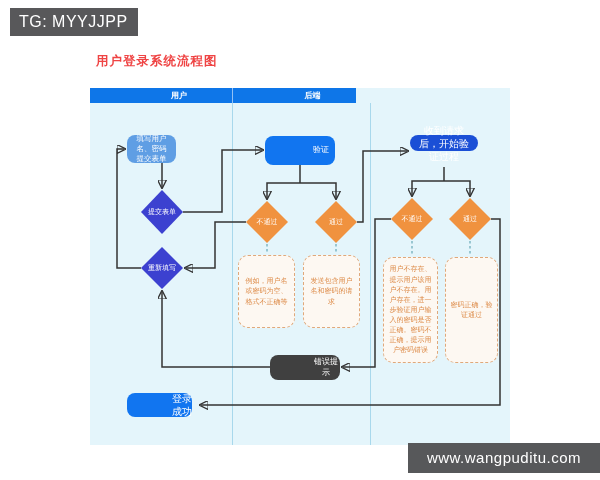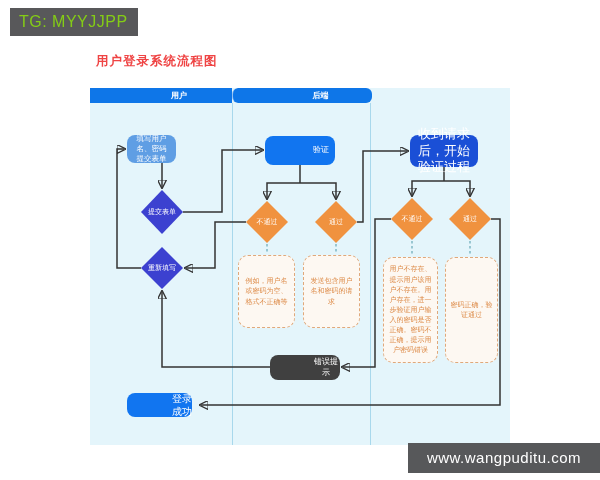--- a/index.html
+++ b/index.html
@@ -1,38 +1,38 @@
 <!DOCTYPE html>
 <html><head>
 <meta charset="utf-8">
 <style>
   html,body{margin:0;padding:0;}
   body{width:600px;height:480px;background:#ffffff;font-family:"Liberation Sans","DejaVu Sans",sans-serif;position:relative;overflow:hidden;}
 
-  .tg-banner{position:absolute;left:10px;top:8px;width:128px;height:28px;background:#58585a;color:#84cc16;
+  .tg-banner{position:absolute;left:10px;top:8px;width:128px;height:28px;background:#58585a;color:#ffffff;
     font-size:16px;line-height:28px;padding-left:9px;box-sizing:border-box;letter-spacing:.5px;}
   .watermark{position:absolute;left:408px;top:443px;width:192px;height:30px;background:#57585a;color:#fff;
     font-size:15px;line-height:30px;text-align:center;letter-spacing:.5px;}
   .page-title{position:absolute;left:96px;top:53px;font-size:12.5px;font-weight:700;color:#ef4444;letter-spacing:1px;}
 
   .diagram{position:absolute;left:90px;top:88px;width:420px;height:357px;background:#e4f5fb;}
   .lane-headers{position:absolute;left:0;top:0;width:420px;height:15px;display:flex;}
   .lane-header{background:#0e76e8;color:#fff;font-size:8px;font-weight:700;display:flex;align-items:center;justify-content:center;box-sizing:border-box;padding-left:36px;}
   .lane-header.l1{width:142px;}
   .lane-header.l2{width:138px;border-left:1px solid rgba(255,255,255,.55);}
-  .lane-header.l3{width:140px;border-left:1px solid rgba(255,255,255,.55);border-radius:6px;}
+  .lane-header.l3{width:124px;border-left:1px solid rgba(255,255,255,.55);}
   .lane-divider{position:absolute;top:15px;width:1px;height:342px;background:#a8d8ec;}
   .lane-divider.d1{left:142px;}
   .lane-divider.d2{left:280px;}
 
   .node{position:absolute;color:#fff;display:flex;align-items:center;justify-content:center;text-align:center;
     box-sizing:border-box;border-radius:8px;line-height:1.3;padding-left:42px;}
   .n-fill{left:37px;top:47px;width:49px;height:28px;background:#5f9ee4;font-size:7.5px;padding:2px 8px;}
   .n-verify{left:175px;top:48px;width:70px;height:29px;background:#1175f0;font-size:8px;}
-  .n-receive{left:320px;top:47px;width:68px;height:32px;background:#1a4fd6;font-size:13px;padding:2px 5px;}
+  .n-receive{left:320px;top:47px;width:68px;height:16px;background:#1a4fd6;font-size:10px;padding:2px 5px;}
   .n-error{left:180px;top:267px;width:70px;height:25px;background:#404040;font-size:8px;}
   .n-login{left:37px;top:305px;width:65px;height:24px;background:#1175f0;font-size:10px;text-align:right;}
 
   .diamond{position:absolute;display:flex;align-items:center;justify-content:center;text-align:center;
     color:#fff;font-size:7px;line-height:1.1;clip-path:polygon(50% 0,100% 50%,50% 100%,0 50%);}
   .d-indigo{background:#3c41d0;}
   .d-orange{background:#f0923f;}
   .d-submit{left:51px;top:102px;width:42px;height:44px;}
   .d-refill{left:51px;top:159px;width:42px;height:42px;}
   .d-fe-fail{left:156px;top:113px;width:42px;height:42px;}

